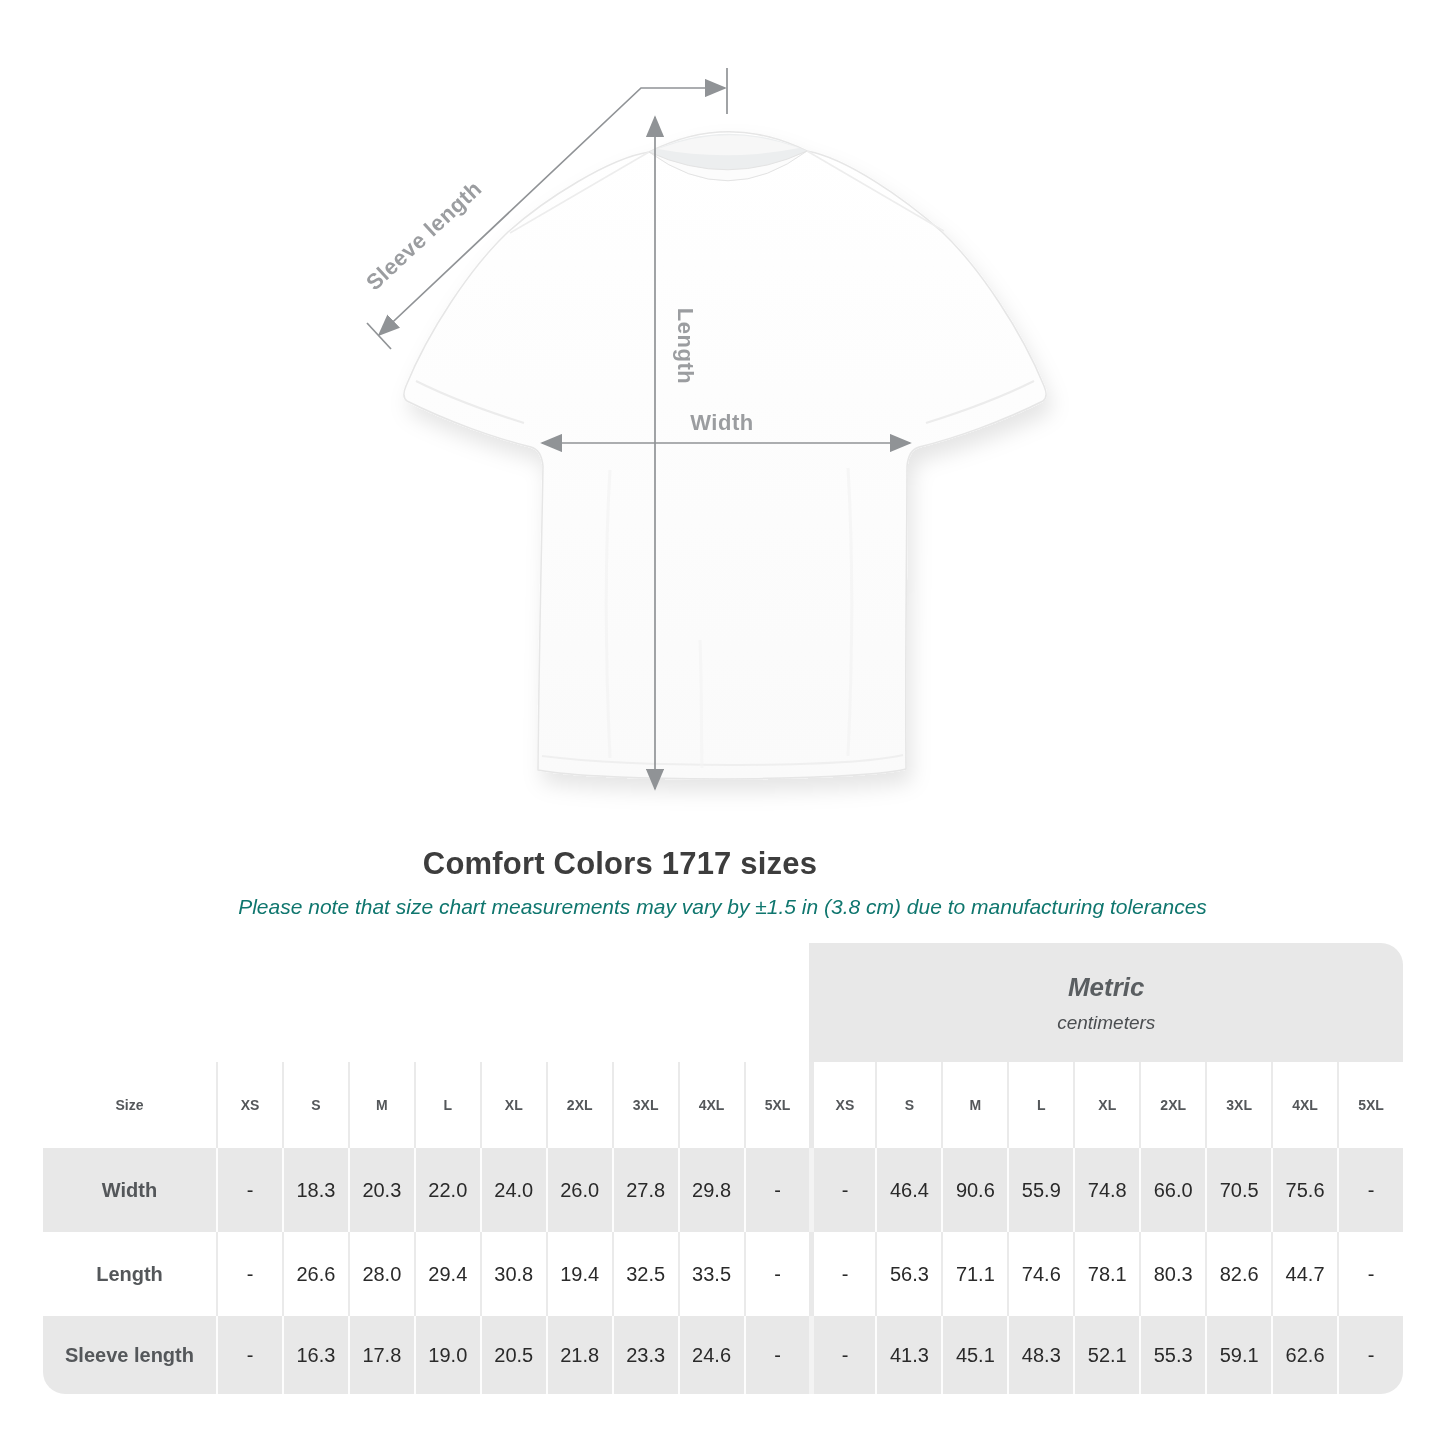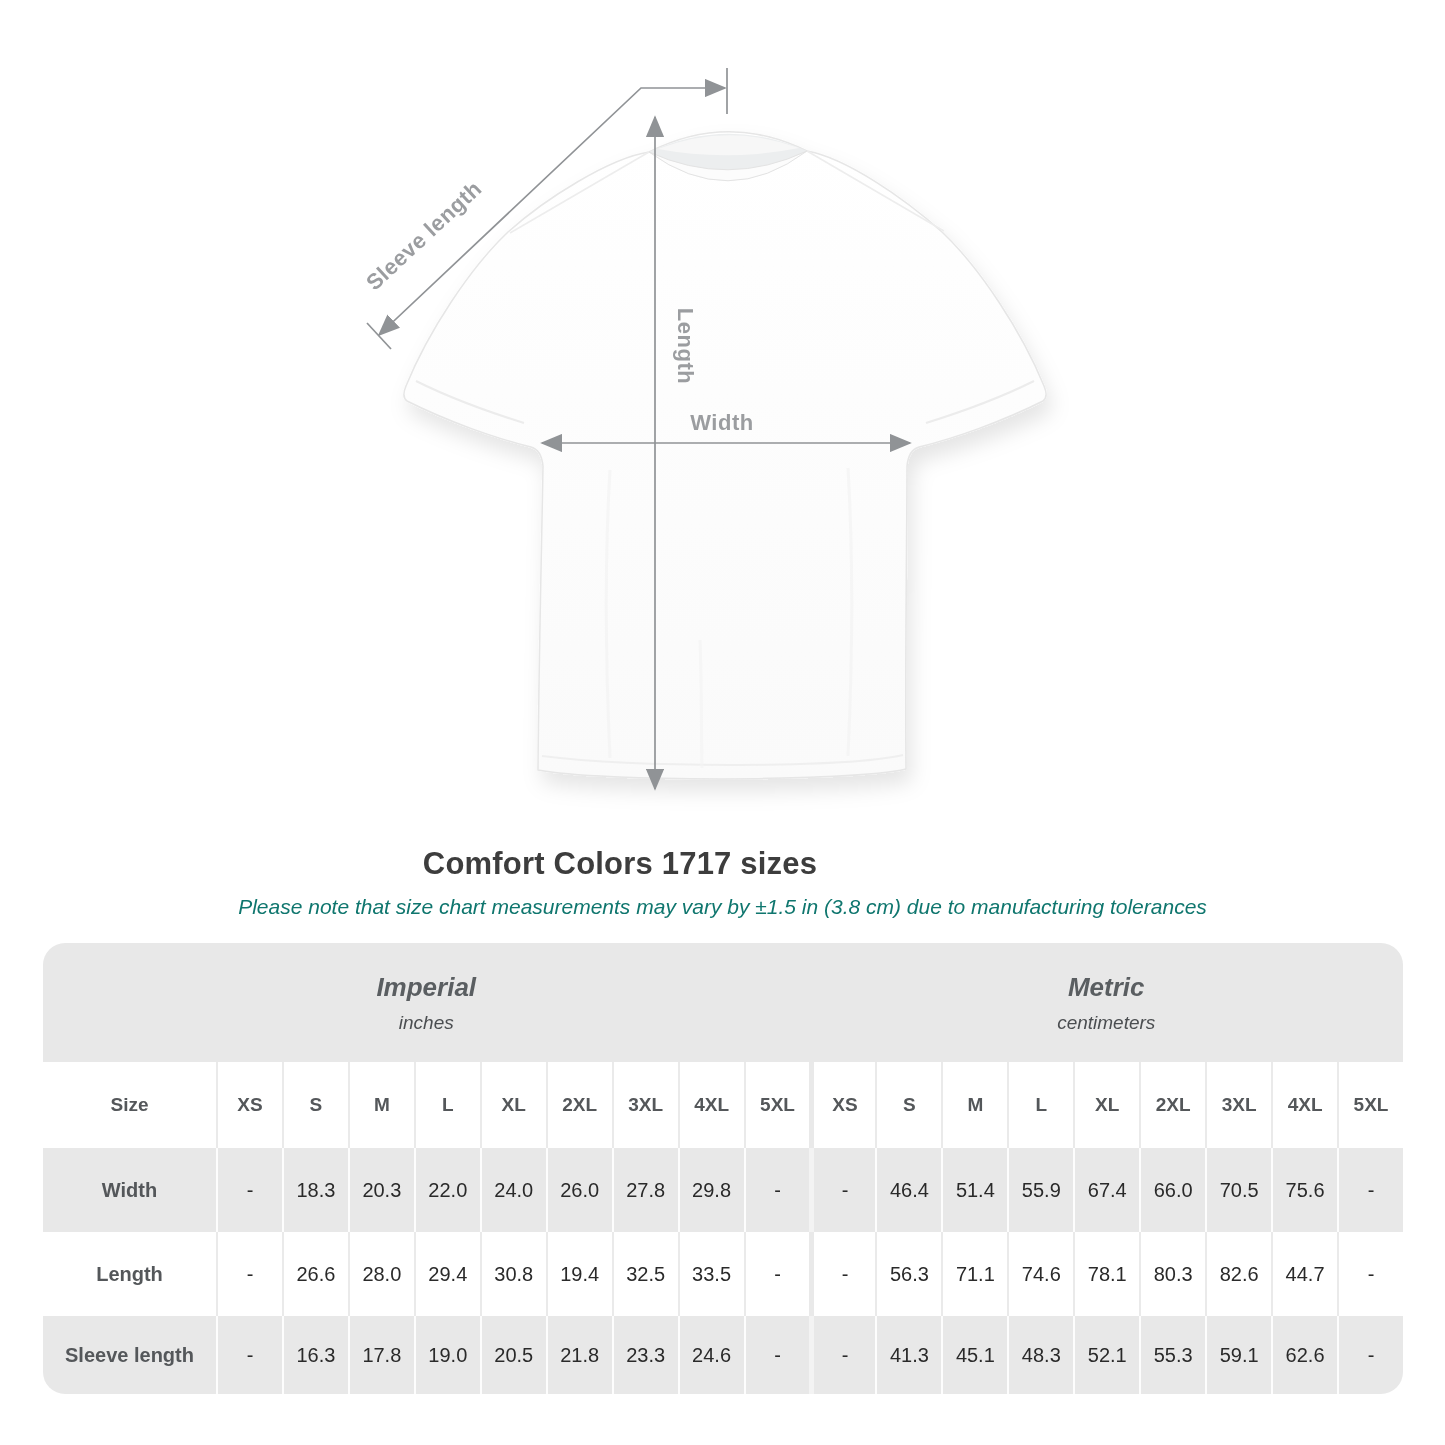--- a/index.html
+++ b/index.html
@@ -31,21 +31,21 @@
   .band-title{font-size:26px;font-weight:bold;font-style:italic;color:#5a5e61;}
   .band-unit{font-size:19px;font-style:italic;color:#4b4e51;}
   .c{display:flex;align-items:center;justify-content:center;border-left:2px solid transparent;}
   .w{background:#ffffff;}
   .g{background:#e8e8e8;}
   .w.sep{border-left-color:#eaeaea;}
   .g.sep{border-left-color:rgba(255,255,255,0.9);}
   .w.m{border-left-width:5px;border-left-color:#e9e9e9;}
   .g.m{border-left-width:5px;border-left-color:#f3f3f3;}
   .first{border-left:none !important;}
-  .hdr{font-size:19px;font-weight:bold;color:#54575a;}
+  .hdr{font-size:14px;font-weight:bold;color:#54575a;}
   .lab{font-size:20px;font-weight:bold;color:#54575a;}
   .val{font-size:20px;color:#2a2a2a;}
 </style>
 </head>
 <body>
 
 <svg class="figure-svg" viewBox="0 0 1445 840">
   <defs>
     <marker id="arrow" viewBox="0 0 12 10" refX="11" refY="5" markerWidth="13" markerHeight="11" orient="auto-start-reverse">
       <path d="M0,0 L12,5 L0,10 Z" fill="#909396"></path>
@@ -102,24 +102,20 @@
     <line class="ann-line" x1="542" y1="443" x2="910" y2="443" marker-start="url(#arrow)" marker-end="url(#arrow)"></line>
     <text class="ann-label" x="722" y="430" text-anchor="middle">Width</text>
   </g>
 </svg>
 
 <div class="page-title">Comfort Colors 1717 sizes</div>
 <div class="page-subtitle">Please note that size chart measurements may vary by ±1.5 in (3.8 cm) due to manufacturing tolerances</div>
 
 <div class="size-table">
 
-  <div class="band band-left">
-    <div class="band-title">Imperial</div>
-    <div class="band-unit">inches</div>
-  </div>
   <div class="band band-right">
     <div class="band-title">Metric</div>
     <div class="band-unit">centimeters</div>
   </div>
 
   <div class="c w first hdr">Size</div>
   <div class="c w sep hdr">XS</div>
   <div class="c w sep hdr">S</div>
   <div class="c w sep hdr">M</div>
   <div class="c w sep hdr">L</div>
@@ -143,23 +139,23 @@
   <div class="c g sep val">18.3</div>
   <div class="c g sep val">20.3</div>
   <div class="c g sep val">22.0</div>
   <div class="c g sep val">24.0</div>
   <div class="c g sep val">26.0</div>
   <div class="c g sep val">27.8</div>
   <div class="c g sep val">29.8</div>
   <div class="c g sep val">-</div>
   <div class="c g m val">-</div>
   <div class="c g sep val">46.4</div>
-  <div class="c g sep val">51.4</div>
+  <div class="c g sep val">90.6</div>
   <div class="c g sep val">55.9</div>
-  <div class="c g sep val">67.4</div>
+  <div class="c g sep val">74.8</div>
   <div class="c g sep val">66.0</div>
   <div class="c g sep val">70.5</div>
   <div class="c g sep val">75.6</div>
   <div class="c g sep val">-</div>
 
   <div class="c w first lab">Length</div>
   <div class="c w sep val">-</div>
   <div class="c w sep val">26.6</div>
   <div class="c w sep val">28.0</div>
   <div class="c w sep val">29.4</div>

